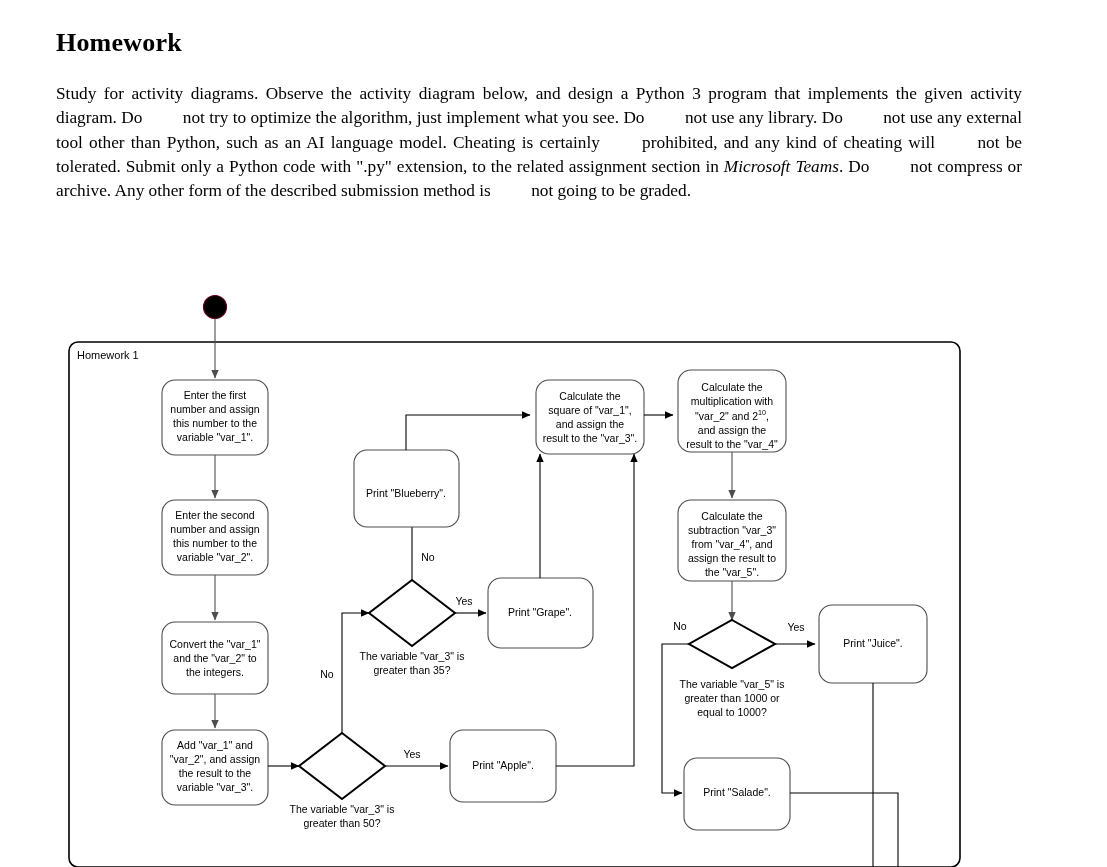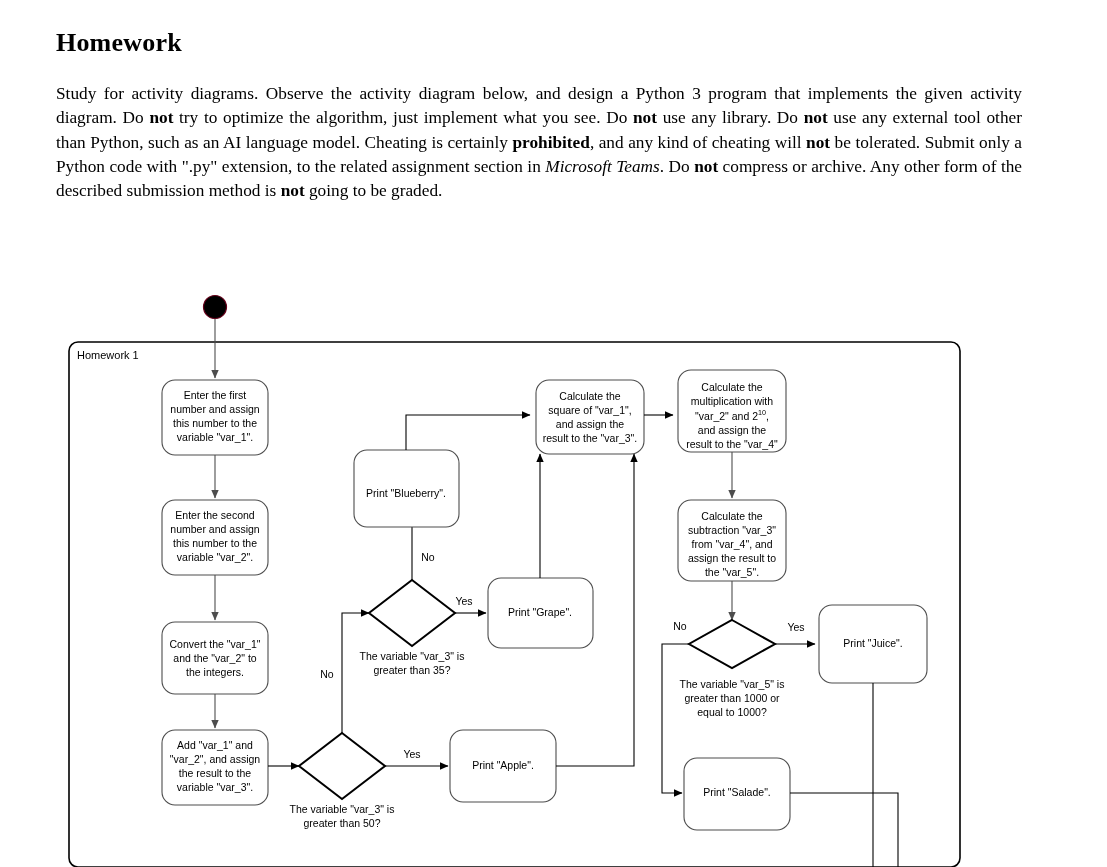--- a/index.html
+++ b/index.html
@@ -35,21 +35,21 @@
     position: absolute;
     left: 56px;
     top: 82px;
     width: 966px;
     font-family: "Liberation Serif", serif;
     font-size: 17.3px;
     line-height: 24.3px;
     text-align: justify;
     text-justify: inter-word;
   }
-  .para b { font-weight: bold; }
+  .para b { font-weight: normal; margin-left: 36px; }
   .para i { }
 
   
   #diagram {
     position: absolute;
     left: 7px;
     top: 270px;
     width: 1107px;
     height: 597px;
   }

